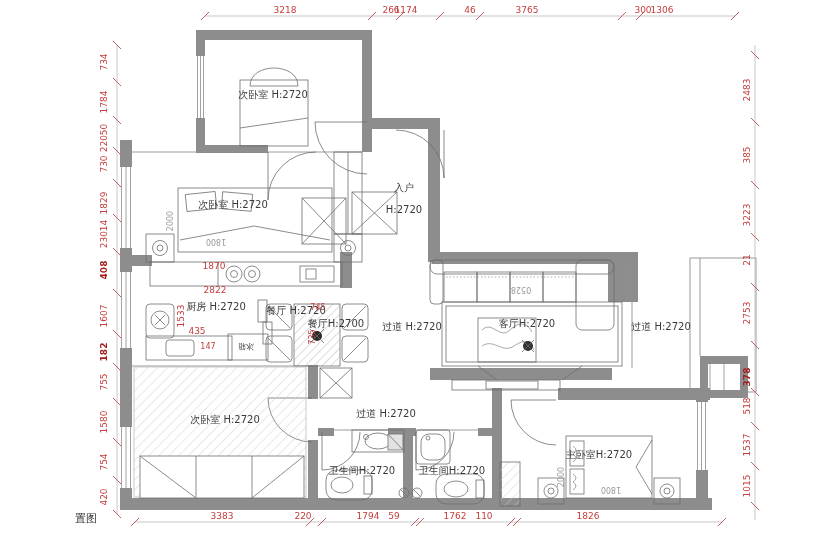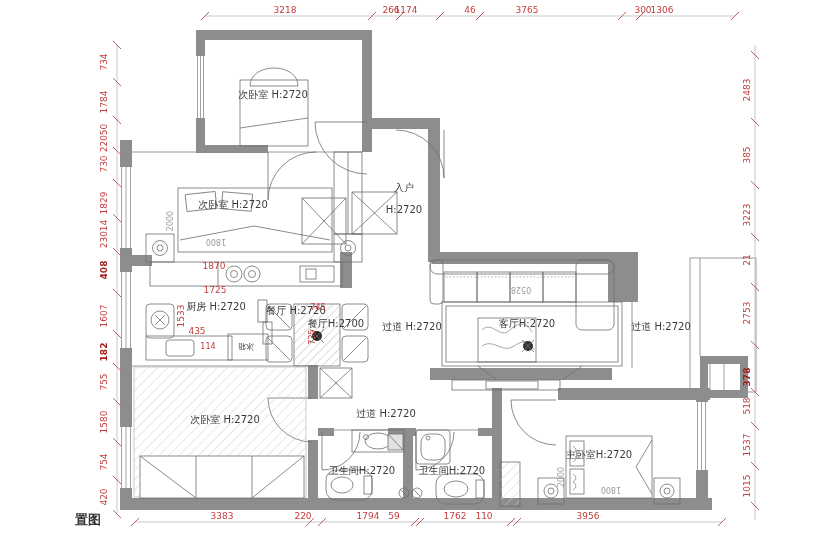--- a/index.html
+++ b/index.html
@@ -7,21 +7,21 @@
         font-family:"DejaVu Sans","Liberation Sans",sans-serif;}
   #plan svg{position:absolute;left:0;top:0;}
   .lbl{position:absolute;white-space:nowrap;transform:translate(-50%,-50%);line-height:1;}
   .room{font-size:10px;color:#3a3a3a;}
   .dim{font-size:9px;color:#c43c3c;}
   .dimb{color:#a51d1d;font-weight:bold;}
   .sm{font-size:8px;}
   .v{transform:translate(-50%,-50%) rotate(-90deg);}
   .r180{transform:translate(-50%,-50%) rotate(180deg);}
   .gray{color:#9a9a9a;}
-  .title{font-size:13px;color:#333;transform:none;font-weight:bold;}
+  .title{font-size:11px;color:#333;transform:none;}
 </style>
 </head>
 <body>
 
 <div id="plan">
 
   <svg width="824" height="535" viewBox="0 0 824 535">
     <defs>
       <pattern id="hatch" width="7" height="7" patternUnits="userSpaceOnUse" patternTransform="rotate(45)">
         <line x1="0" y1="0" x2="0" y2="7" stroke="#cfcfcf" stroke-width="1"></line>
@@ -344,21 +344,21 @@
     <span class="lbl dim" style="left:527px;top:10px">3765</span>
     <span class="lbl dim" style="left:643px;top:10px">300</span>
     <span class="lbl dim" style="left:662px;top:10px">1306</span>
 
     <span class="lbl dim" style="left:222px;top:516px">3383</span>
     <span class="lbl dim" style="left:303px;top:516px">220</span>
     <span class="lbl dim" style="left:368px;top:516px">1794</span>
     <span class="lbl dim" style="left:394px;top:516px">59</span>
     <span class="lbl dim" style="left:455px;top:516px">1762</span>
     <span class="lbl dim" style="left:484px;top:516px">110</span>
-    <span class="lbl dim" style="left:588px;top:516px">3956</span>
+    <span class="lbl dim" style="left:588px;top:516px">1826</span>
 
     <span class="lbl dim v" style="left:104px;top:62px">734</span>
     <span class="lbl dim v" style="left:104px;top:102px">1784</span>
     <span class="lbl dim v" style="left:104px;top:138px">22050</span>
     <span class="lbl dim v" style="left:104px;top:164px">730</span>
     <span class="lbl dim v" style="left:104px;top:203px">1829</span>
     <span class="lbl dim v" style="left:104px;top:234px">23014</span>
     <span class="lbl dim v dimb" style="left:104px;top:270px">408</span>
     <span class="lbl dim v" style="left:104px;top:316px">1607</span>
     <span class="lbl dim v dimb" style="left:104px;top:352px">182</span>
@@ -371,22 +371,22 @@
     <span class="lbl dim v" style="left:747px;top:155px">385</span>
     <span class="lbl dim v" style="left:747px;top:215px">3223</span>
     <span class="lbl dim v" style="left:747px;top:260px">21</span>
     <span class="lbl dim v" style="left:747px;top:313px">2753</span>
     <span class="lbl dim v dimb" style="left:747px;top:377px">378</span>
     <span class="lbl dim v" style="left:747px;top:406px">518</span>
     <span class="lbl dim v" style="left:747px;top:445px">1537</span>
     <span class="lbl dim v" style="left:747px;top:486px">1015</span>
 
     <span class="lbl dim" style="left:214px;top:266px">1870</span>
-    <span class="lbl dim" style="left:215px;top:290px">1725</span>
+    <span class="lbl dim" style="left:215px;top:290px">2822</span>
     <span class="lbl dim v" style="left:181px;top:316px">1533</span>
     <span class="lbl dim" style="left:197px;top:331px">435</span>
-    <span class="lbl dim sm" style="left:208px;top:347px">114</span>
+    <span class="lbl dim sm" style="left:208px;top:347px">147</span>
     <span class="lbl dim sm" style="left:318px;top:308px">745</span>
     <span class="lbl dim sm v" style="left:313px;top:337px">735</span>
   </div>
 
   <span class="lbl title" style="left:75px;top:513px">置图</span>
 </div>
 
 </body></html>

